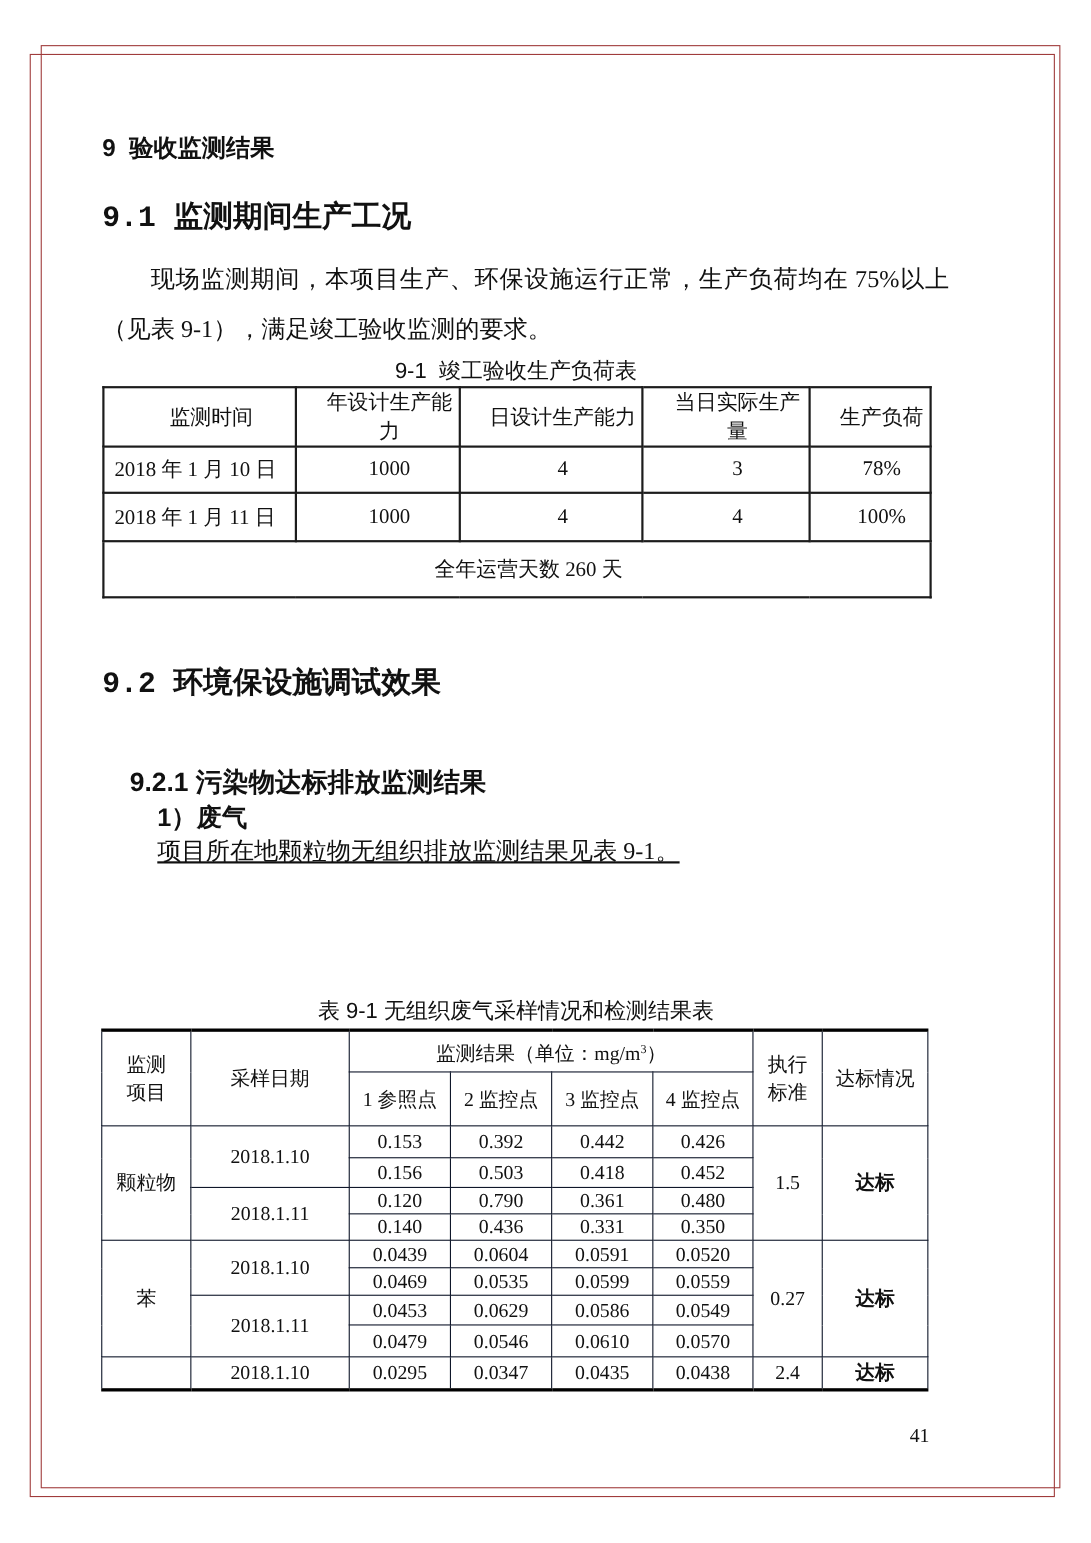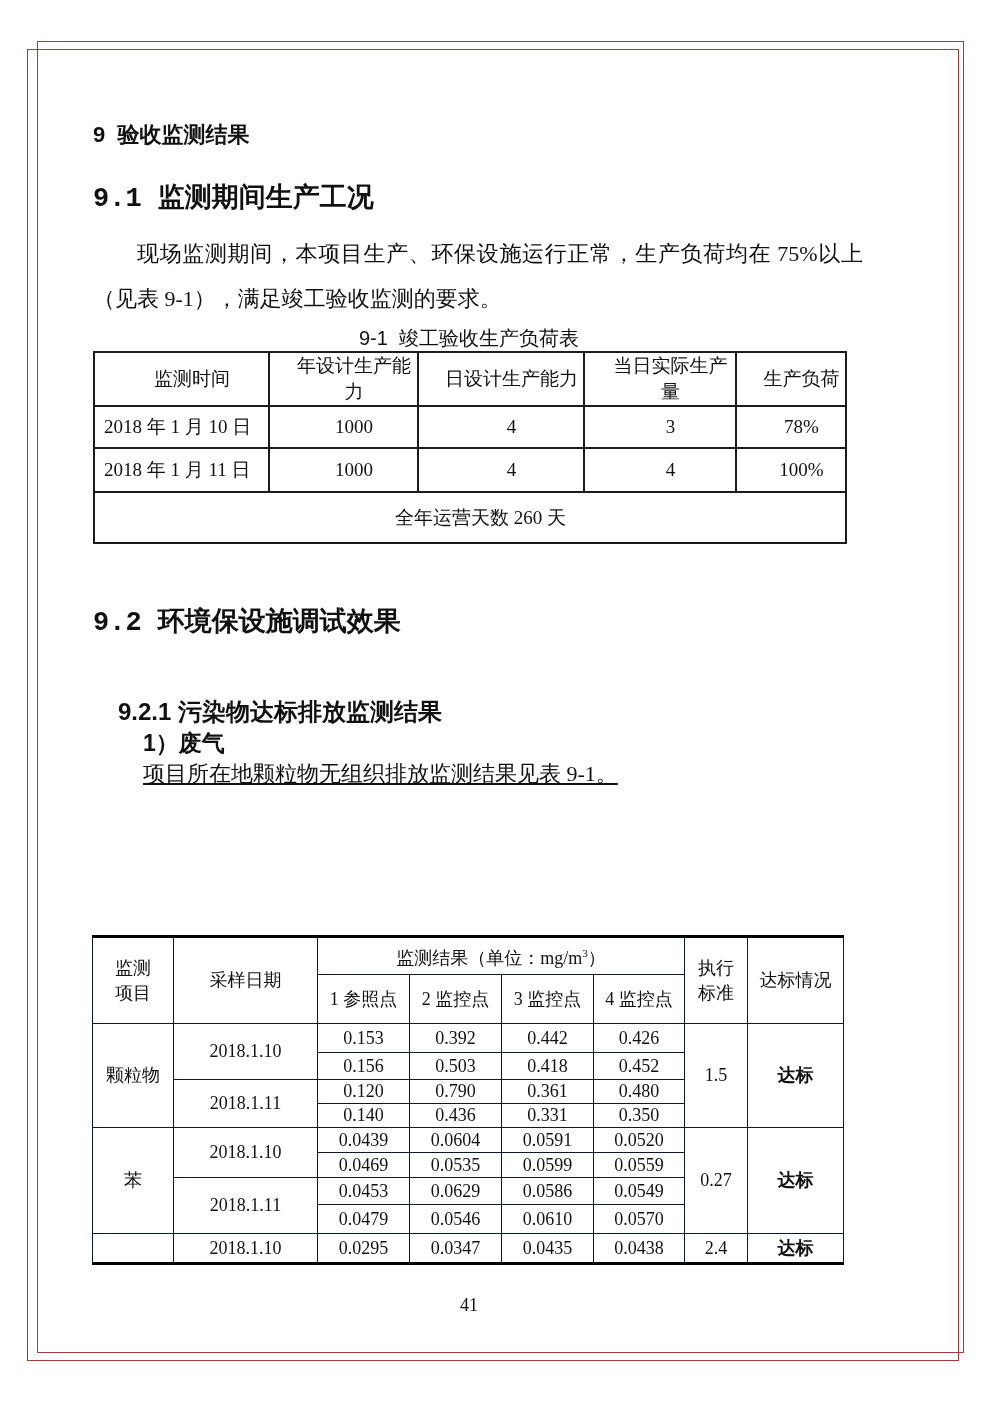--- a/index.html
+++ b/index.html
@@ -41,21 +41,21 @@
   .t1 td{border:2px solid #1c1c1c;padding-left:21px;}
   .t1 .left{text-align:left;padding-left:9px;}
   
   .t2{position:absolute;left:92px;top:935px;width:751px;font-size:18px;line-height:23px;}
   .t2 td{border:1px solid #0f172a;}
   .t2 tr.topline td{border-top:3px solid #000;}
   .t2 tr.lastline td{border-bottom:3px solid #000;}
   .t2 td.bold{font-family:"Liberation Sans","DejaVu Sans",sans-serif;font-weight:700;}
   .wrap2{display:inline-block;width:2.15em;line-height:1.35;text-align:center;}
   sup{font-size:11px;}
-  .pagenum{position:absolute;left:93px;top:1295px;width:752px;text-align:center;font-size:18px;}
+  .pagenum{position:absolute;left:93px;top:1295px;width:752px;text-align:right;font-size:18px;}
 </style>
 </head>
 <body>
 
 <div class="page">
   <div class="frame outer"></div>
   <div class="frame inner"></div>
 
   <div class="h1">9  验收监测结果</div>
   <div class="h2 s91">9.1 监测期间生产工况</div>
@@ -98,20 +98,21 @@
       <td colspan="5">全年运营天数 260 天</td>
     </tr>
   </tbody>
     </table>
 
   <div class="h2 s92">9.2 环境保设施调试效果</div>
   <div class="h3">9.2.1 污染物达标排放监测结果</div>
   <div class="h4">1）废气</div>
   <div class="para2">项目所在地颗粒物无组织排放监测结果见表 9-1。</div>
 
+  <div class="caption c2">表 9-1 无组织废气采样情况和检测结果表</div>
 
   <table class="t2">
     <colgroup>
         <col style="width:81px">
         <col style="width:144px">
         <col style="width:92px">
         <col style="width:92px">
         <col style="width:92px">
         <col style="width:91px">
         <col style="width:63px">

